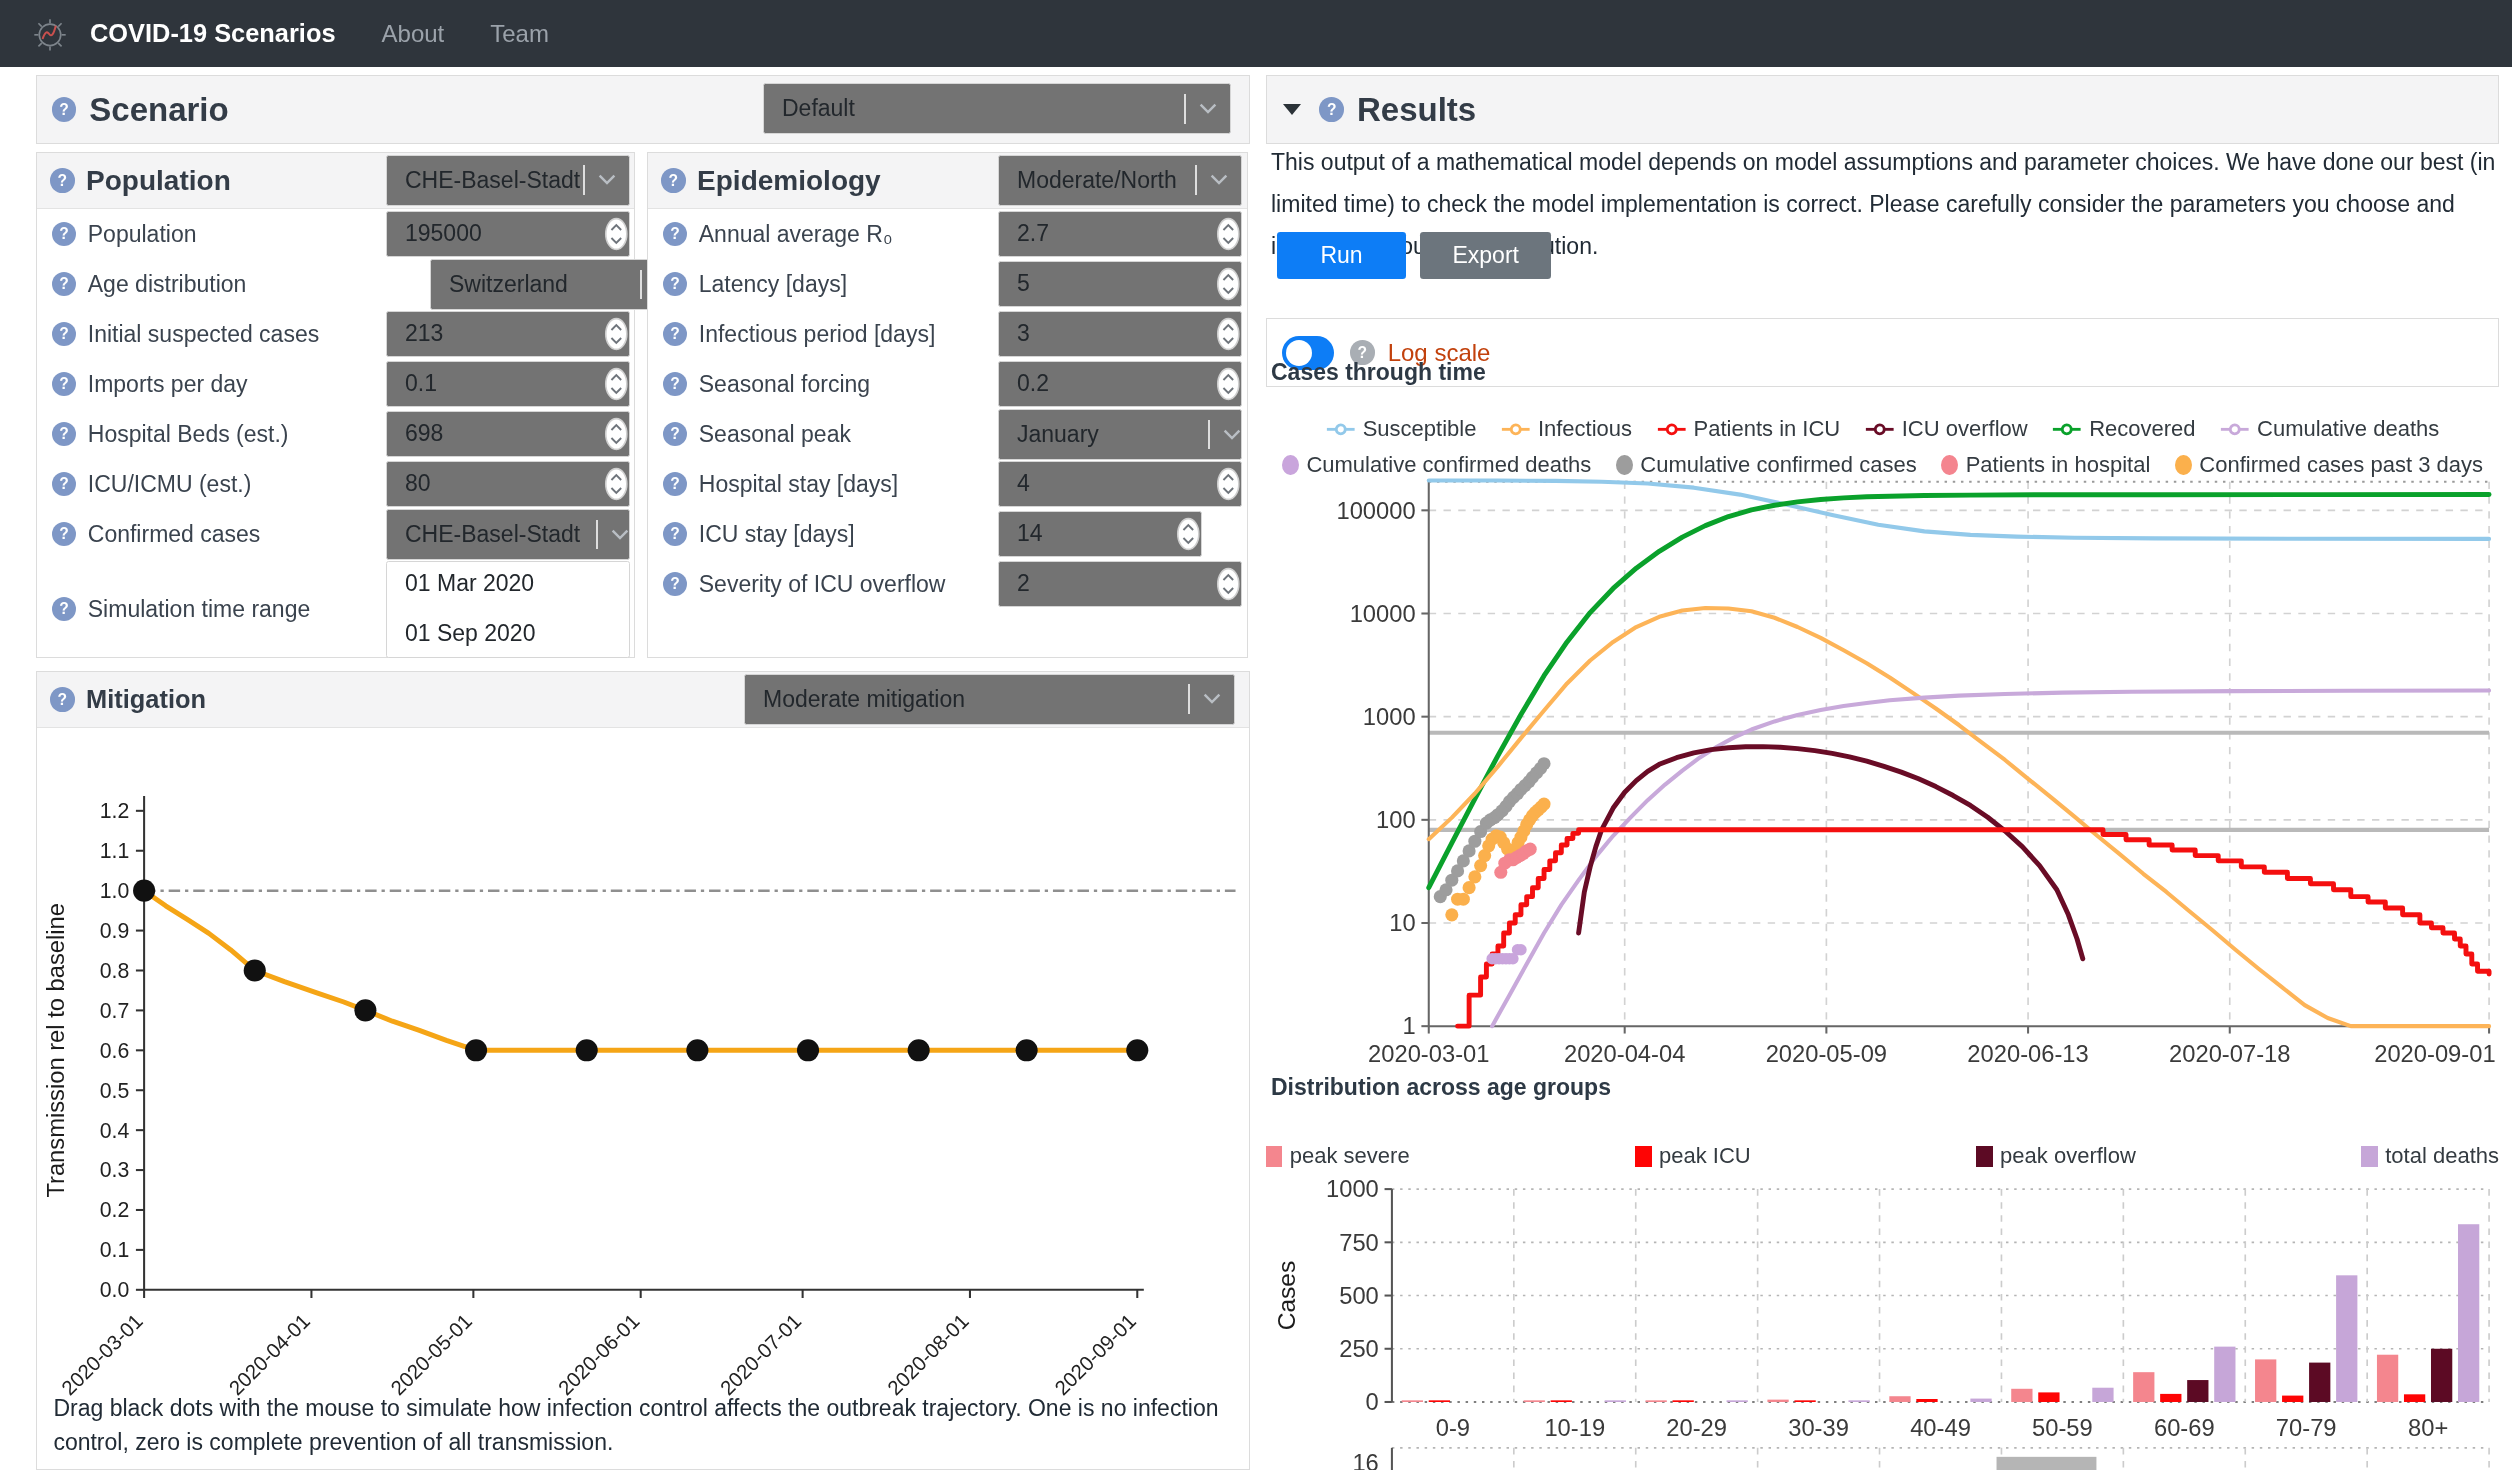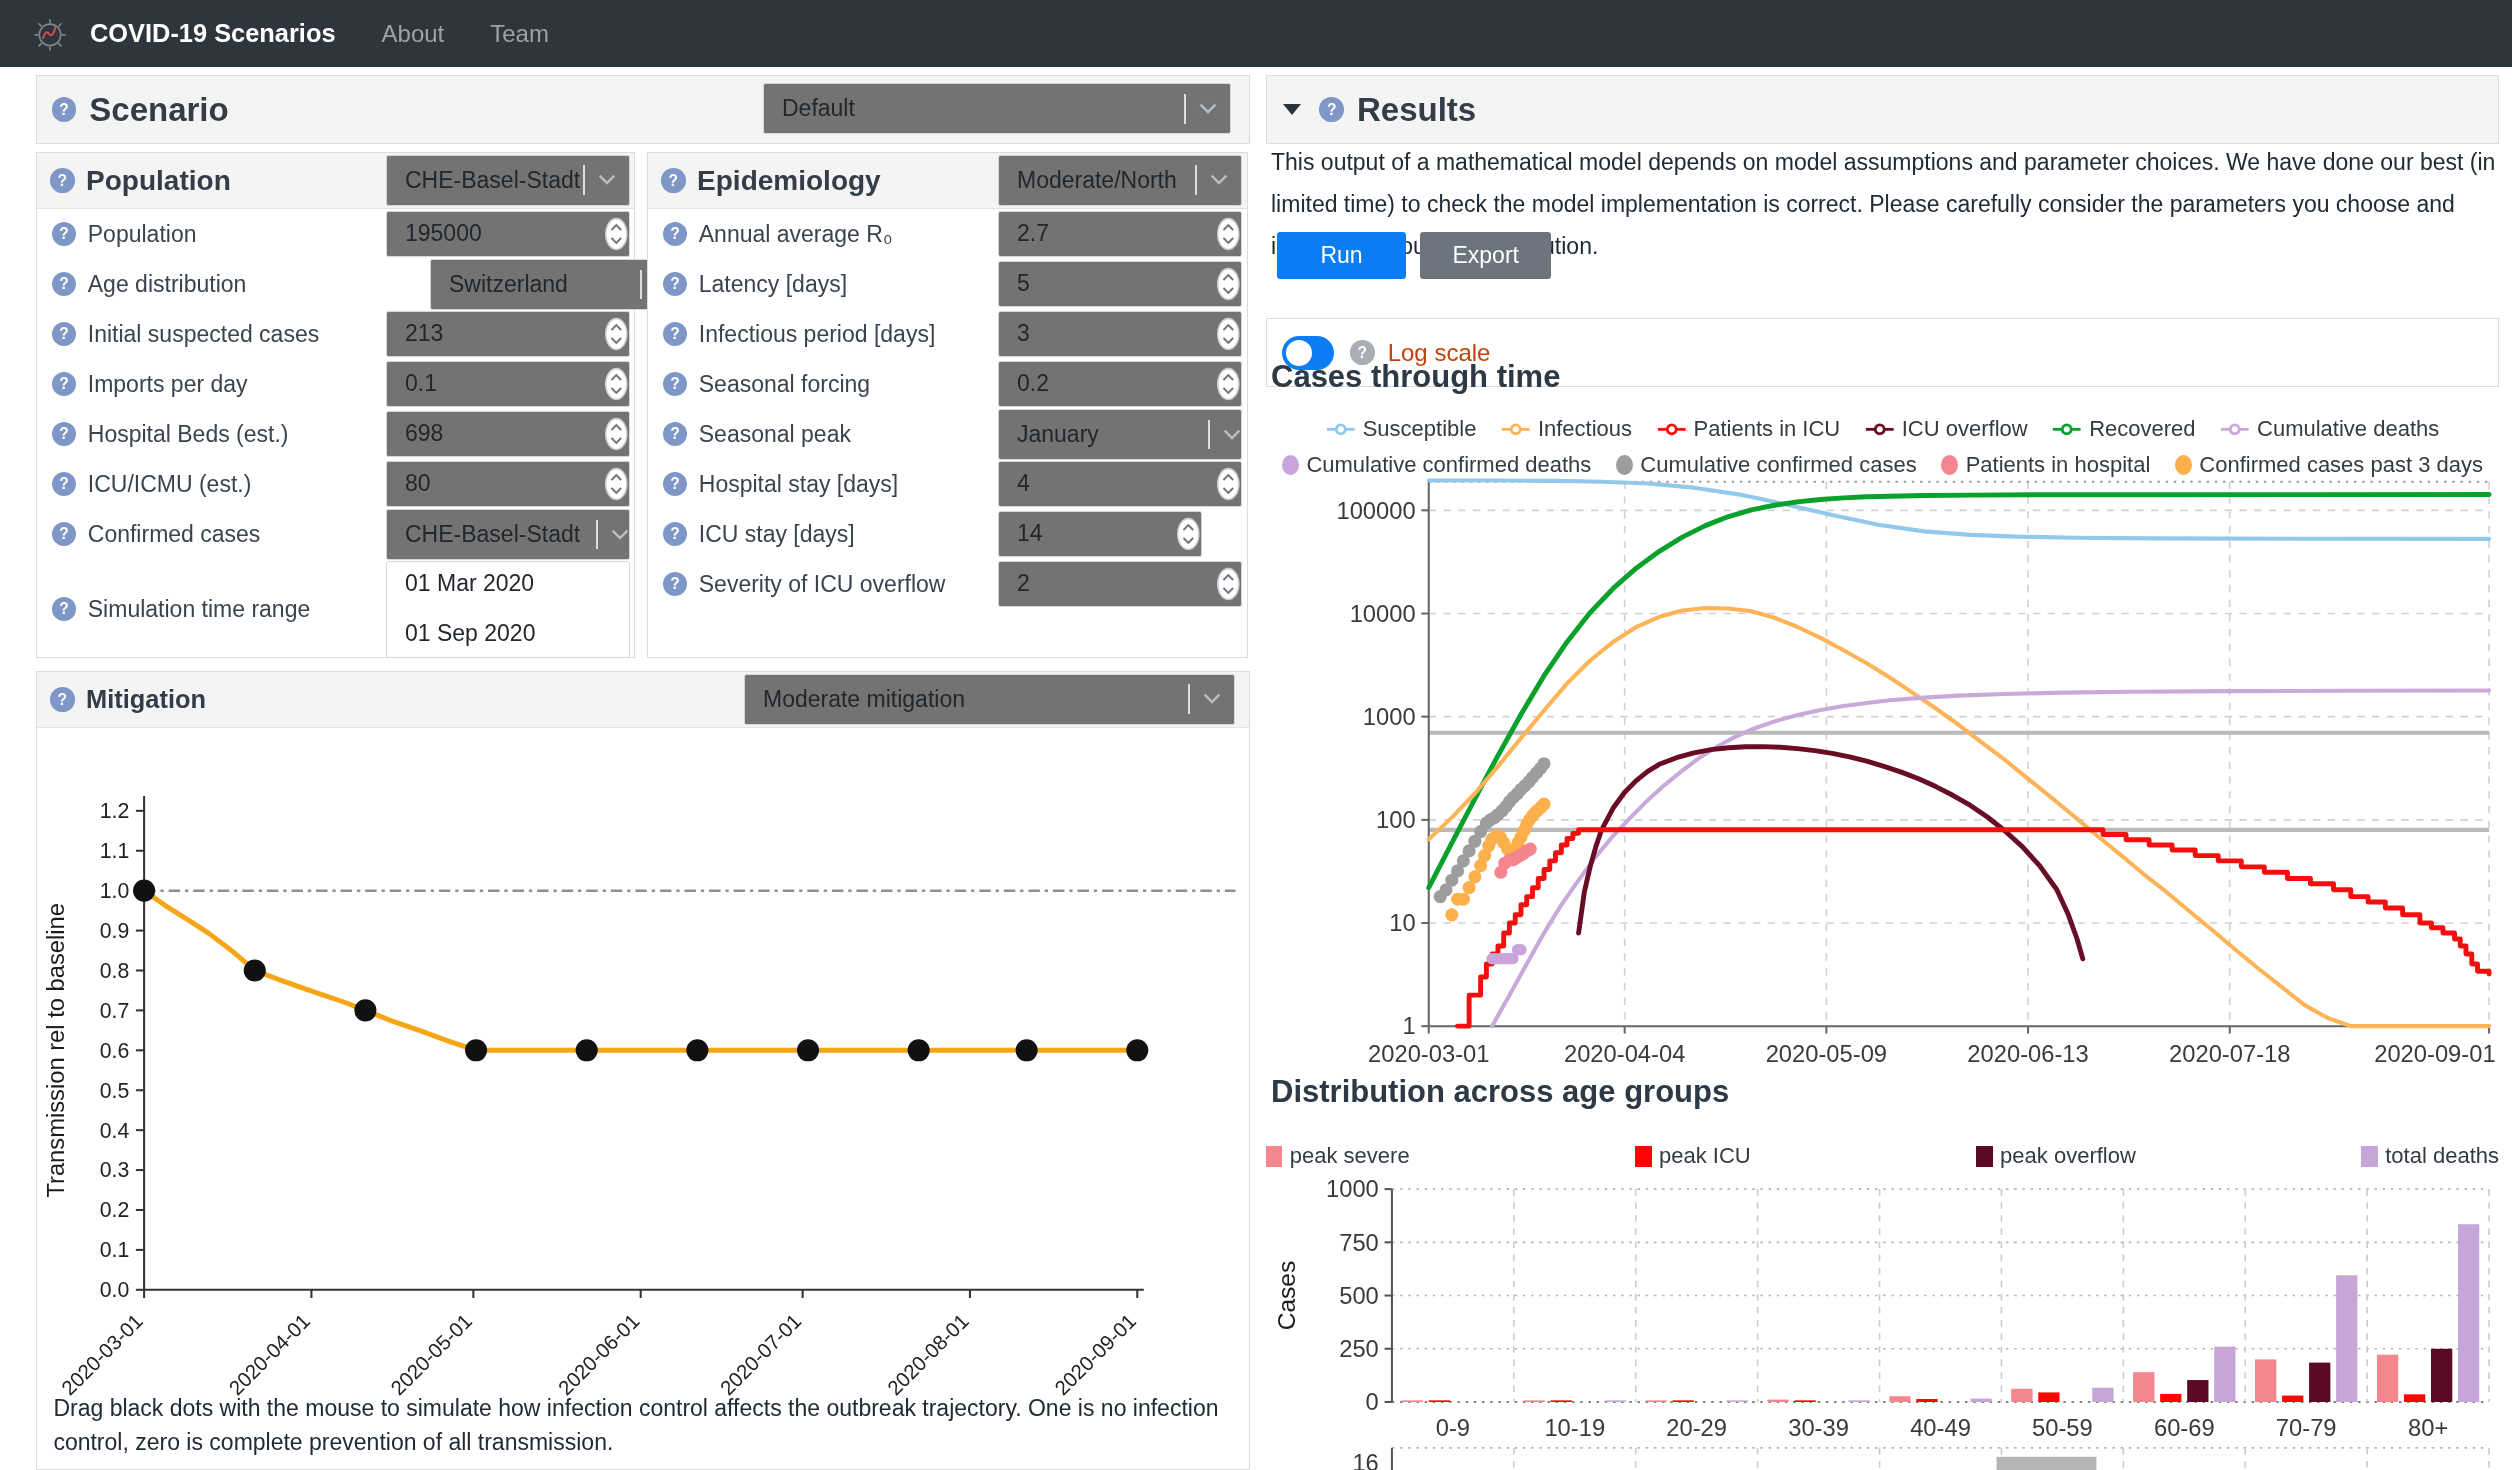--- a/index.html
+++ b/index.html
@@ -33,21 +33,21 @@
   .pctrl{position:absolute;}
   
   #disclaimer{font-size:23px;line-height:42px;color:#212b35;width:1230px;}
   .btn{font-size:23px;color:#ffffff;border:none;border-radius:3.3px;display:inline-flex;align-items:center;justify-content:center;}
   #run-btn{width:129px;height:47px;background:#0d7df6;margin-right:10.6px;}
   #export-btn{width:131px;height:47px;background:#6c757d;}
   #log-box{width:1233px;height:69px;background:#fff;border:1.6px solid #dcdcdc;box-sizing:border-box;display:flex;align-items:center;padding-left:14.7px;}
   .toggle{width:52px;height:34px;border-radius:17px;background:#0d7df6;position:relative;}
   .toggle .knob{position:absolute;left:4.1px;top:4.1px;width:26px;height:26px;border-radius:50%;background:#fff;}
   #log-label{font-size:24px;color:#c2410c;margin-left:13px;}
-  .chart-title{font-size:31px;font-weight:700;color:#2d3945;}
+  .chart-title{font-size:23px;font-weight:700;color:#2d3945;}
   .legend{display:flex;justify-content:center;align-items:center;gap:24.6px;font-size:22px;color:#343b41;}
   .litem{display:inline-flex;align-items:center;gap:7.4px;white-space:nowrap;}
   .ldot{width:17px;height:20.5px;border-radius:50%;display:inline-block;}
   .lsq{width:16.4px;height:21px;display:inline-block;}
   .caret{width:0;height:0;border-left:9px solid transparent;border-right:9px solid transparent;border-top:11.5px solid #2b3238;display:inline-block;}
   #mit-note{font-size:23px;font-weight:500;line-height:34px;color:#212b35;width:1202px;}
   svg.overlay{position:absolute;left:0;top:0;pointer-events:none;}
 </style>
 </head>
 <body>

